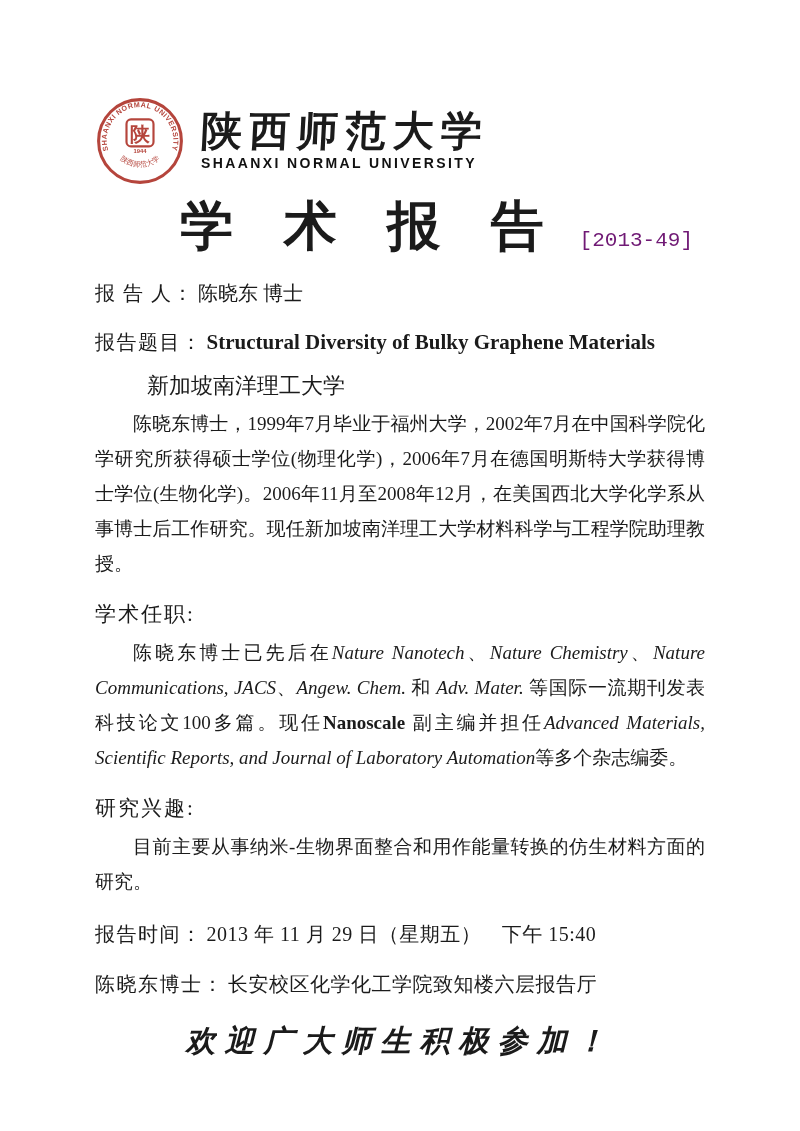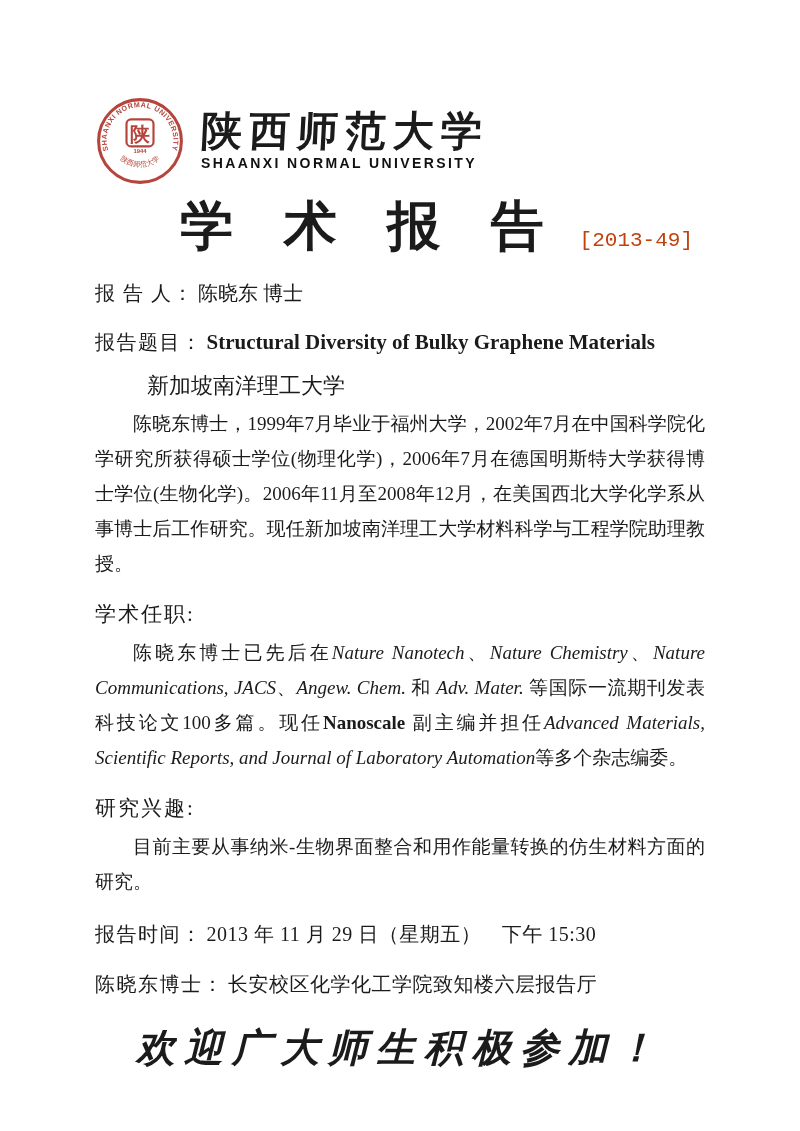--- a/index.html
+++ b/index.html
@@ -25,21 +25,21 @@
   
   .title-row { position:relative; margin-top:6px; height:66px; text-align:center; padding-right:60px; }
   .doc-title {
     font-size:53px; font-weight:bold; letter-spacing:16px; line-height:66px;
     font-family:"DejaVu Serif","Liberation Serif",serif;
     margin-top:44px;
   }
   .issue-no {
     position:absolute; right:12px; bottom:6px;
     font-family:"Liberation Mono","DejaVu Sans Mono",monospace;
-    font-size:21px; color:#c2410c;
+    font-size:21px; color:#701a75;
   }
 
   
   .field-row { margin-top:21px; font-size:20px; line-height:28px; white-space:nowrap; }
   .label { letter-spacing:1.5px; }
   .topic-value { font-weight:bold; font-size:21px; margin-left:4px; }
   .speaker-value { margin-left:4px; }
   .affiliation { margin-top:16px; margin-left:52px; font-size:22px; line-height:28px; }
 
   
@@ -48,21 +48,21 @@
     margin-top:6px; text-align:justify; text-indent:2em;
     font-size:19px; line-height:35px;
   }
 
   
   .schedule-row { margin-top:20px; font-size:20px; line-height:30px; white-space:nowrap; }
   .schedule-row .value { margin-left:4px; letter-spacing:0.5px; }
 
   
   .welcome {
-    margin-top:22px; text-align:center; font-size:39px; font-weight:bold; font-style:italic;
+    margin-top:22px; text-align:center; font-size:30px; font-weight:bold; font-style:italic;
     letter-spacing:9px; font-family:"DejaVu Serif","Liberation Serif",serif;
   }
 </style>
 </head>
 <body>
 
 <div class="page">
 
   <div class="logo-row">
     <svg class="seal" viewBox="0 0 100 100" aria-hidden="true">
@@ -103,21 +103,21 @@
 
   <div class="para">陈晓东博士，1999年7月毕业于福州大学，2002年7月在中国科学院化学研究所获得硕士学位(物理化学)，2006年7月在德国明斯特大学获得博士学位(生物化学)。2006年11月至2008年12月，在美国西北大学化学系从事博士后工作研究。现任新加坡南洋理工大学材料科学与工程学院助理教授。</div>
 
   <div class="section-heading">学术任职:</div>
   <div class="para"><span>陈晓东博士已先后在</span><span style="font-style: italic;">Nature Nanotech</span><span>、</span><span style="font-style: italic;">Nature Chemistry</span><span>、</span><span style="font-style: italic;">Nature Communications, JACS</span><span>、</span><span style="font-style: italic;">Angew. Chem.</span><span> 和 </span><span style="font-style: italic;">Adv. Mater.</span><span> 等国际一流期刊发表科技论文100多篇。现任</span><span style="font-weight: bold;">Nanoscale</span><span> 副主编并担任</span><span style="font-style: italic;">Advanced Materials, Scientific Reports, and Journal of Laboratory Automation</span><span>等多个杂志编委。</span></div>
 
   <div class="section-heading">研究兴趣:</div>
   <div class="para">目前主要从事纳米-生物界面整合和用作能量转换的仿生材料方面的研究。</div>
 
   <div class="schedule-row">
-    <span class="label">报告时间：</span><span class="value">2013 年 11 月 29 日（星期五）　下午 15:30</span>
+    <span class="label">报告时间：</span><span class="value">2013 年 11 月 29 日（星期五）　下午 15:40</span>
   </div>
   <div class="schedule-row">
     <span class="label">陈晓东博士：</span><span class="value">长安校区化学化工学院致知楼六层报告厅</span>
   </div>
 
   <div class="welcome">欢迎广大师生积极参加！</div>
 
 </div>
 
 </body></html>

